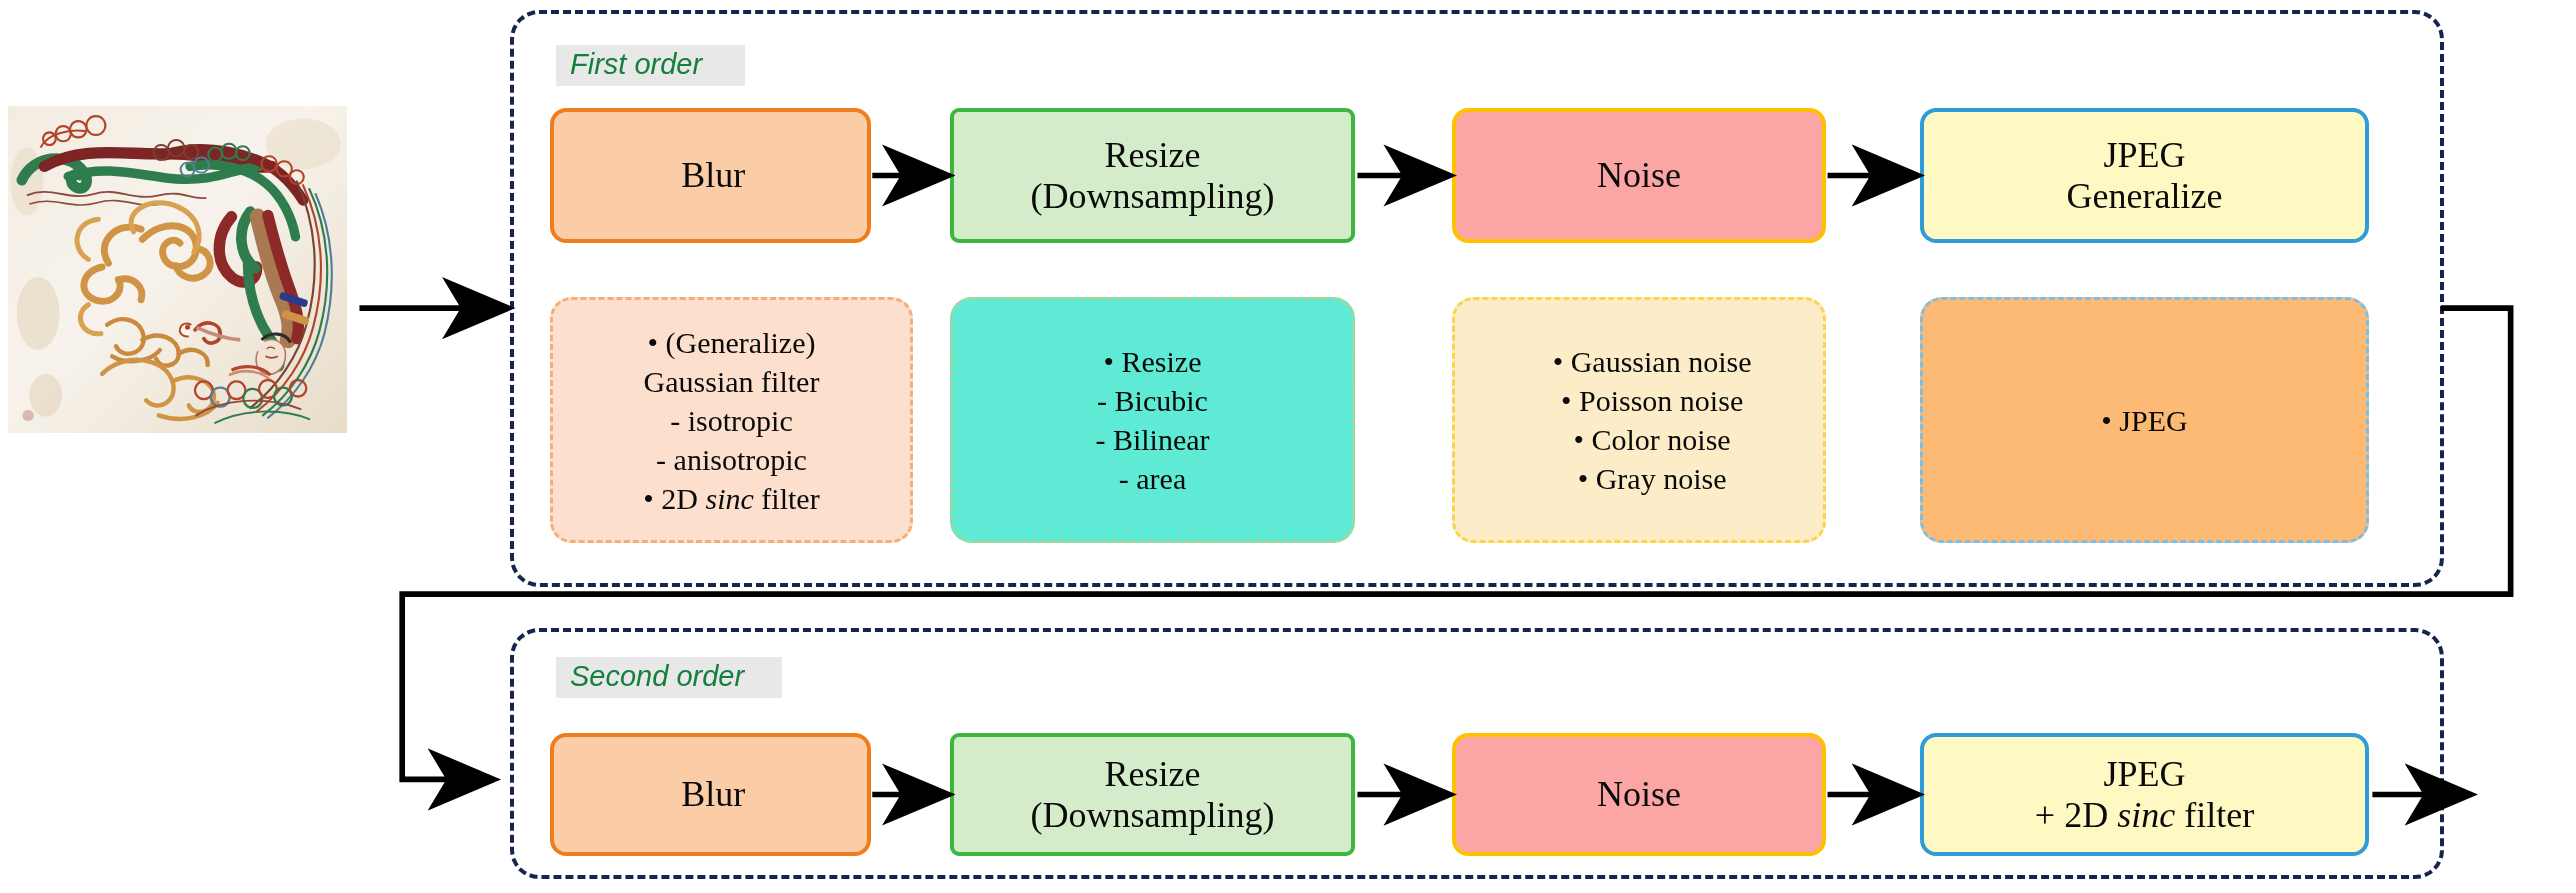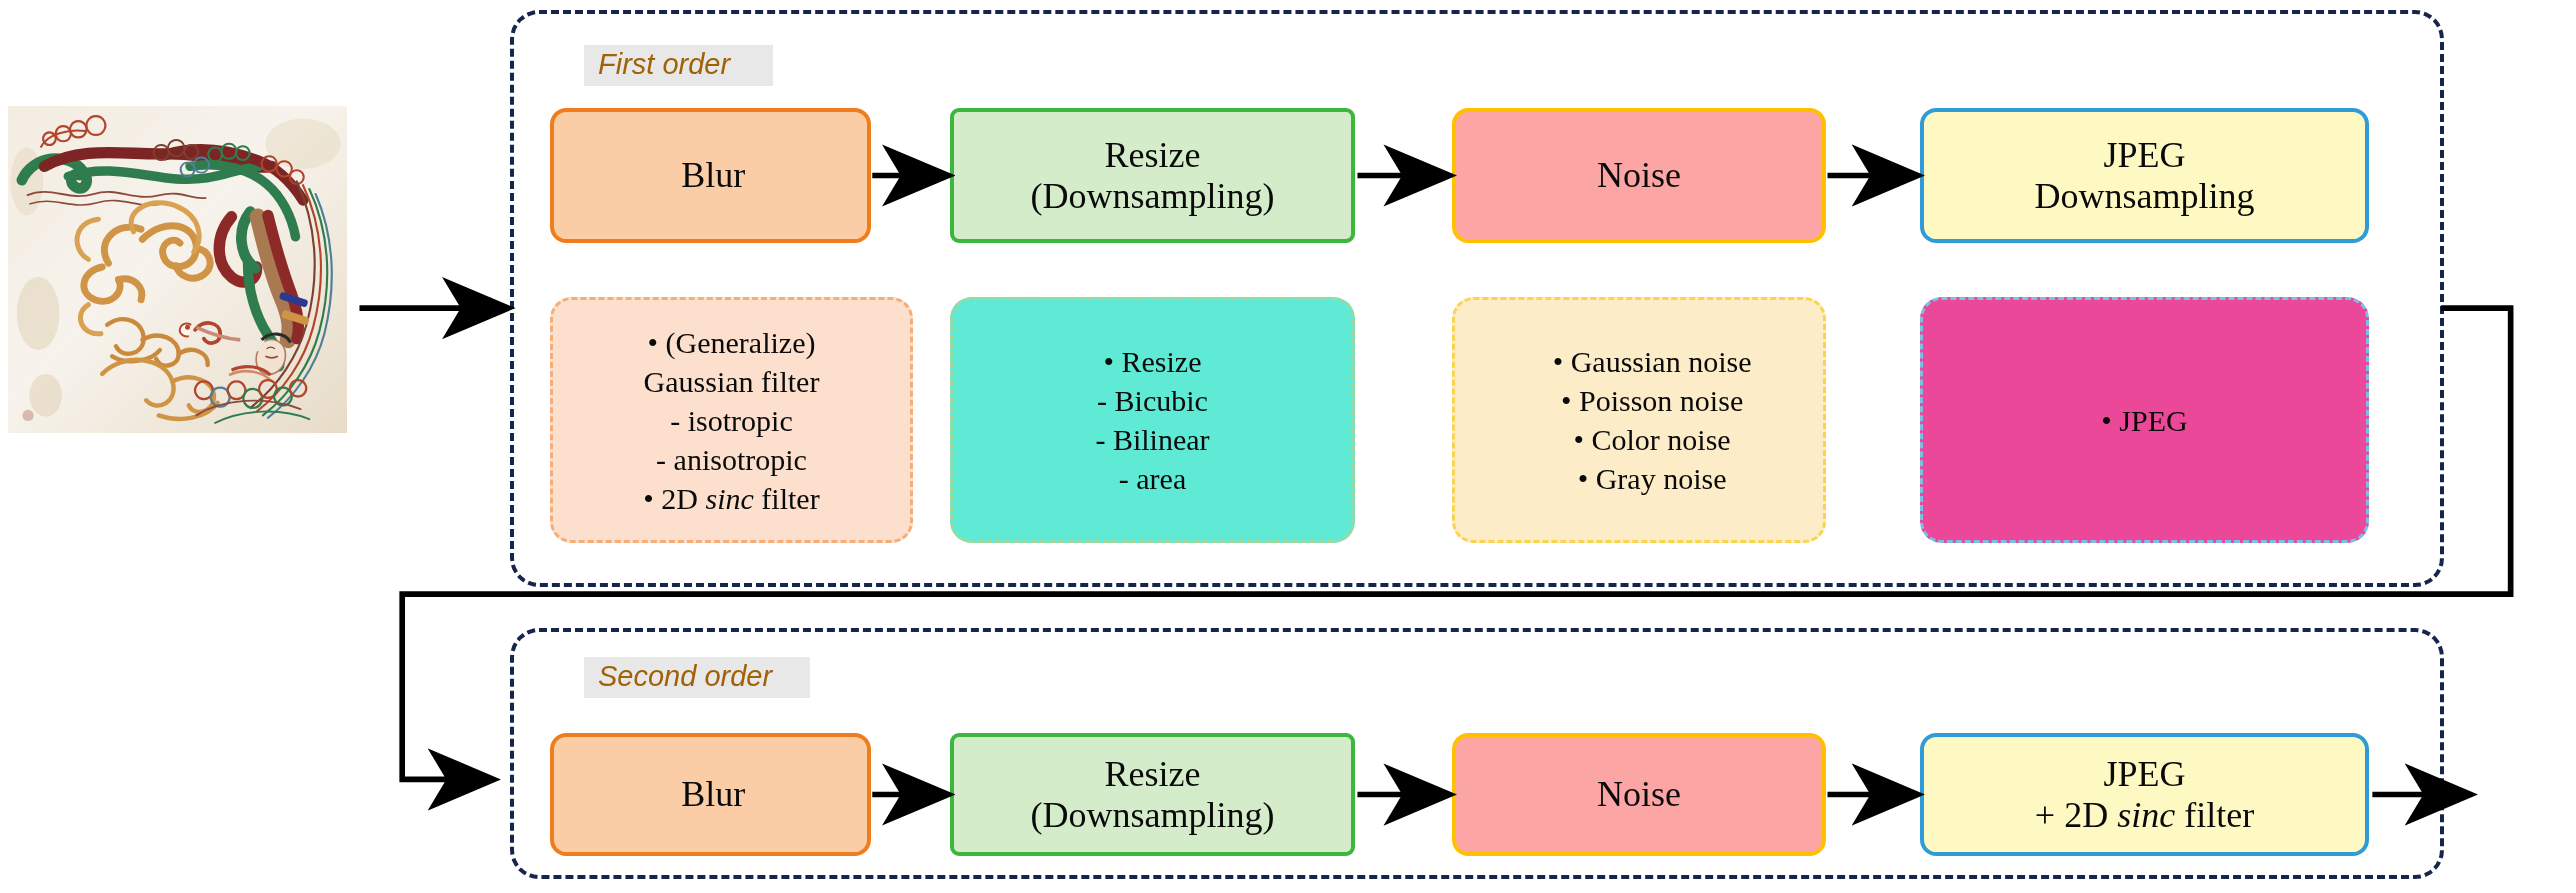--- a/index.html
+++ b/index.html
@@ -11,31 +11,30 @@
   
   .order-box{
     border:4.4px dashed #16254d;
     border-radius:29px;
     background:transparent;
   }
 
   
   .order-tag{
     background:#e8e8e8;
-    color:#a16207;
+    color:#15803d;
     font-family:"Liberation Sans",sans-serif;
     font-style:italic;
     font-size:29px;
     line-height:1;
     display:flex;
     align-items:center;
     justify-content:flex-start;
     padding:8.8px 14px 10px 14px;
     white-space:nowrap;
-    margin-left:28px;
   }
 
   
   .node{
     border-radius:16.3px;
     border-width:4.4px;
     border-style:solid;
     display:flex;
     align-items:center;
     justify-content:center;
@@ -63,21 +62,21 @@
     justify-content:center;
     text-align:center;
     color:#0a0a0a;
     font-size:30px;
     line-height:1.30;
     padding:6.3px 3.8px;
   }
   .detail.blur   {background:#fce0cd;border-color:#f6ae79;}
   .detail.resize {background:#5eead4;border-color:#a6d59a;}
   .detail.noise  {background:#fcecc7;border-color:#fbd34c;}
-  .detail.jpeg   {background:#ec4899;border-color:#79c0e8;}
+  .detail.jpeg   {background:#fdba74;border-color:#79c0e8;}
   .detail .line{white-space:nowrap;}
   .detail i{font-style:italic;}
 
   
   .photo{
     background:#f2ece2;
     overflow:hidden;
     position:relative;
   }
   .photo svg{display:block;width:100%;height:100%;}
@@ -229,21 +228,21 @@
     </div>
   </div>
 
   <div class="abs node noise" style="left:1452px;top:108px;width:374px;height:135px;">
     <div><span>Noise</span></div>
   </div>
 
   <div class="abs node jpeg" style="left:1920px;top:108px;width:449px;height:135px;">
     <div>
       <span>JPEG</span>
-      <span class="l2">Downsampling</span>
+      <span class="l2">Generalize</span>
     </div>
   </div>
 
   <div class="abs detail blur" style="left:550px;top:297px;width:363px;height:246px;">
     <span class="line">• (Generalize)</span>
     <span class="line">Gaussian filter</span>
     <span class="line">- isotropic</span>
     <span class="line">- anisotropic</span>
     <span class="line">• 2D <i>sinc</i> filter</span>
   </div>

